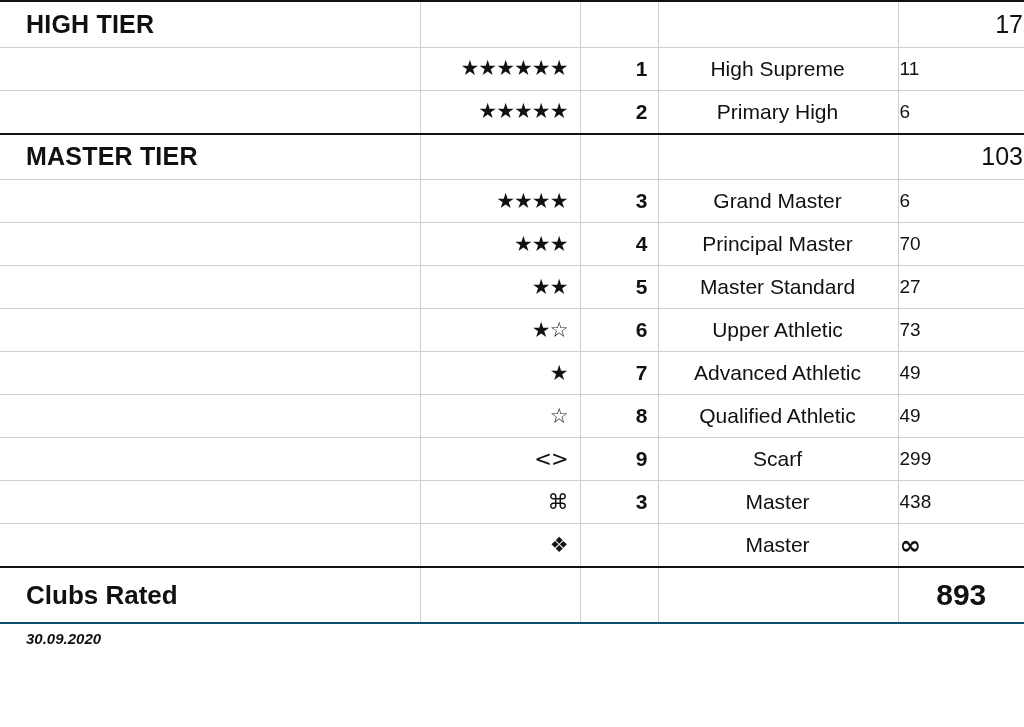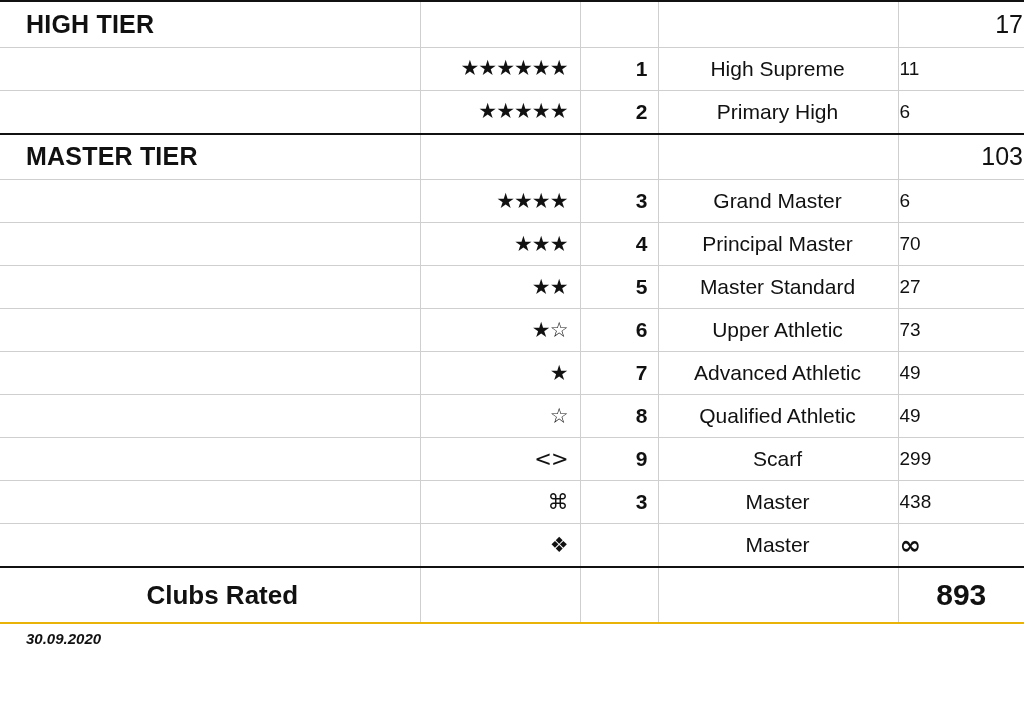--- a/index.html
+++ b/index.html
@@ -88,24 +88,23 @@
   }
   
   td.stars-cell, td.rank-cell, td.label-cell, td.count-cell,
   td.tier-name, td.tier-blank-stars, td.tier-blank-rank, td.tier-blank-label, td.tier-count {
     box-sizing: border-box;
   }
   .vsep-left { border-left: 1px solid #cfcfcf; }
 
   tr.total-row td {
     border-top: 2px solid #111111;
-    border-bottom: 2px solid #eab308;
+    border-bottom: 2px solid #0c4a6e;
     height: 52px;
     vertical-align: middle;
-    text-align: center;
   }
   td.total-label {
     font-size: 26px;
     font-weight: bold;
     padding-left: 26px;
     text-align: left;
   }
   td.total-count {
     font-size: 30px;
     font-weight: bold;

